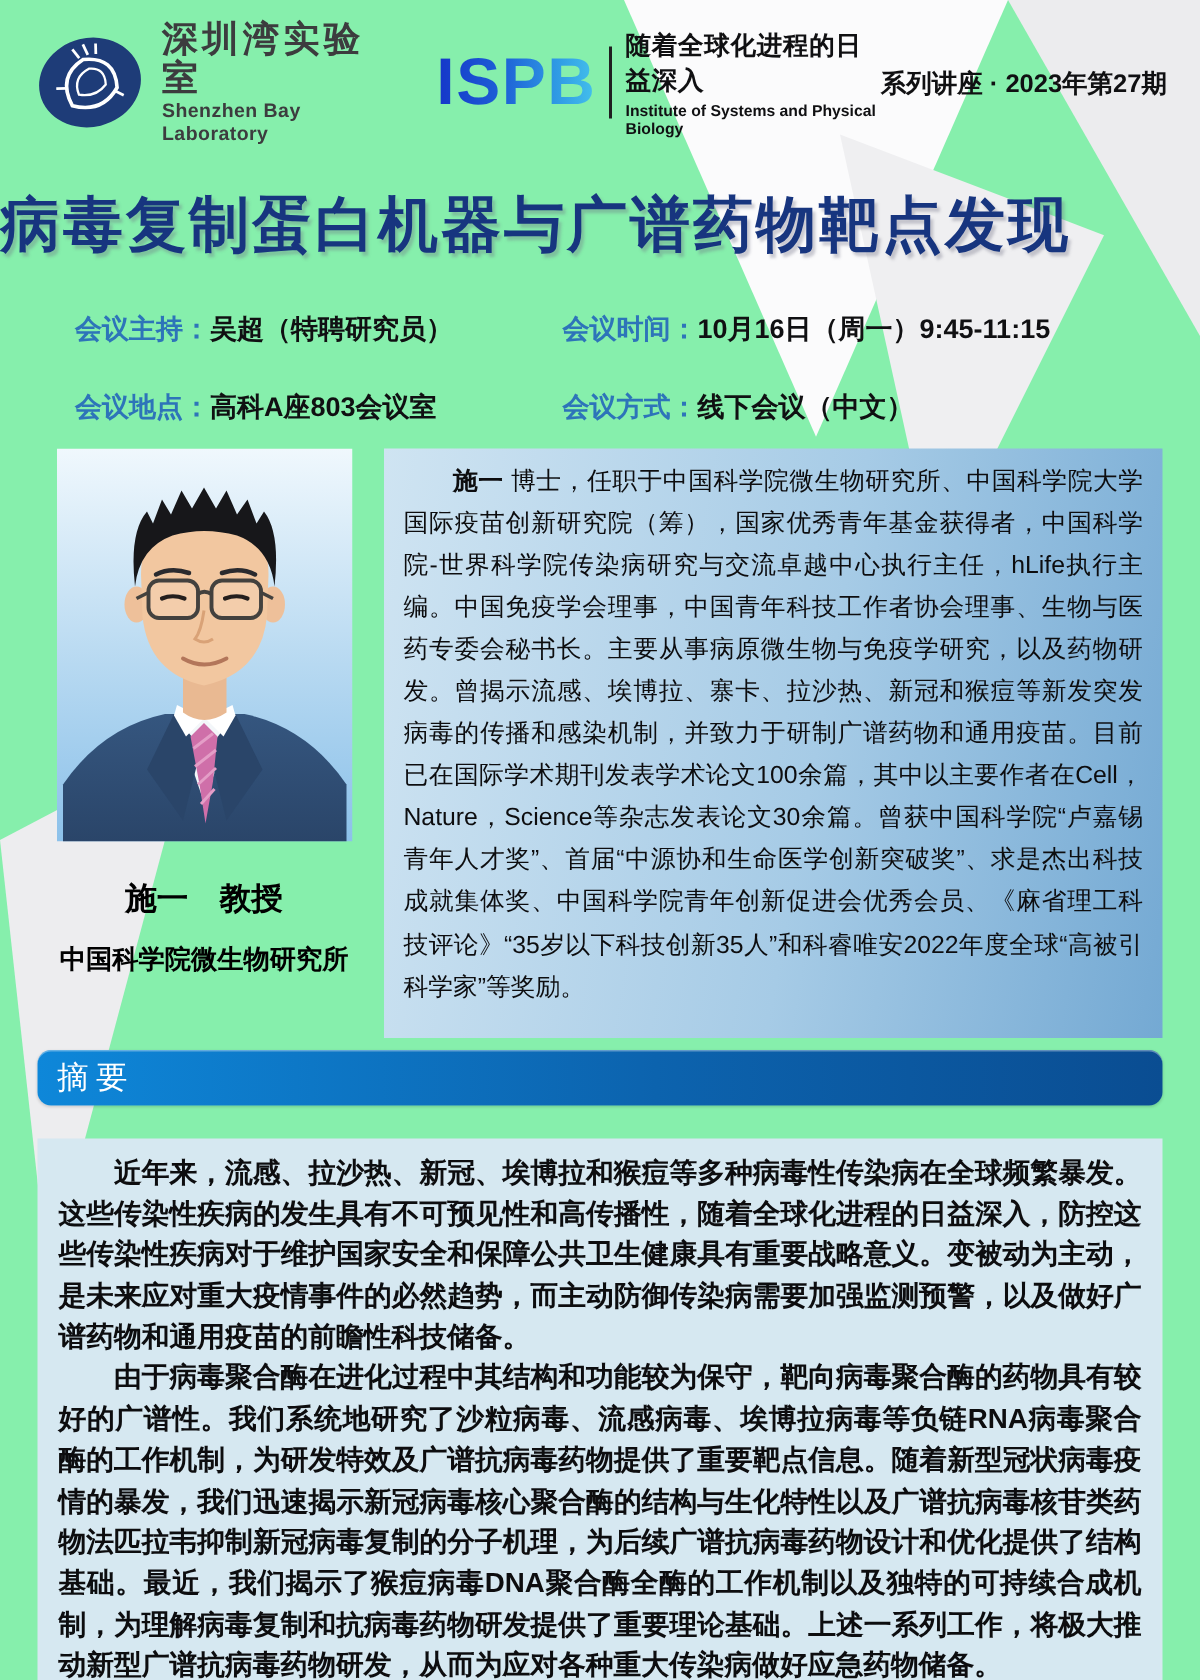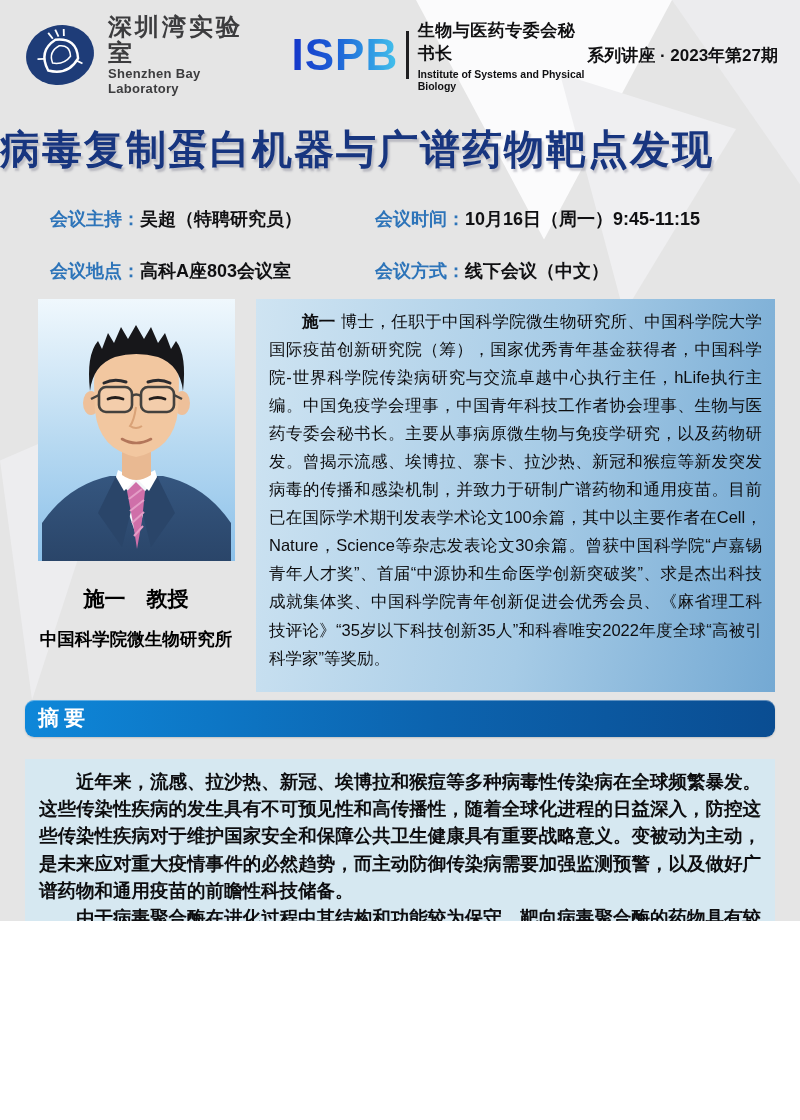--- a/index.html
+++ b/index.html
@@ -1,18 +1,18 @@
 <!DOCTYPE html>
 <html><head>
 <meta charset="utf-8">
 <style>
   html,body{margin:0;padding:0;}
   .page{
-    position:relative;width:800px;height:921px;overflow:hidden;
-    background:#e5e5e5;
+    position:relative;width:800px;height:1120px;overflow:hidden;
+    background:#86efac;
     font-family:"Liberation Sans","DejaVu Sans",sans-serif;
     color:#111;
   }
   
   .bg{position:absolute;inset:0;z-index:0;}
   .tri{position:absolute;inset:0;}
   .tri1{background:#ececee;clip-path:polygon(84% 0,100% 0,100% 20%);}
   .tri2{background:#fbfbfc;clip-path:polygon(52% 0,84% 0,68% 26%);}
   .tri3{background:#ededef;clip-path:polygon(0 50%,16% 44%,4% 76%);}
   .tri4{background:#fbfbfc;clip-path:polygon(38% 100%,60% 84%,82% 100%);}
@@ -65,21 +65,21 @@
     font-size:16.5px;line-height:1.7;text-align:justify;
     text-indent:2em;color:#0d0d0f;font-weight:500;
   }
   .bio b{font-weight:800;}
 
   
   .abstract-bar{
     margin:8px 25px 0;height:37px;border-radius:9px;
     background:linear-gradient(90deg,#0e87d9 0%,#0c63ae 55%,#0a4d92 100%);
     color:#fff;display:flex;align-items:center;padding-left:13px;
-    font-size:21px;font-weight:700;letter-spacing:5px;
+    font-size:21px;font-weight:400;letter-spacing:5px;
     box-shadow:inset 0 1px 0 rgba(255,255,255,0.35), 0 1px 2px rgba(0,0,0,0.15);
   }
   .abstract-box{
     margin:22px 25px 0;background:#d6e8f1;
     padding:9px 14px 14px 14px;
     font-size:18.5px;line-height:1.48;font-weight:600;
     text-align:justify;color:#0d0d0f;
   }
   .abstract-box p{margin:0;text-indent:2em;}
 </style>
@@ -118,21 +118,21 @@
         <div>
           <div class="szbl-cn">深圳湾实验室</div>
           <div class="szbl-en">Shenzhen Bay Laboratory</div>
         </div>
       </div>
 
       <div class="ispb">
         <div class="ispb-acronym">ISPB</div>
         <div class="ispb-divider"></div>
         <div>
-          <div class="ispb-cn">生物与医药专委会秘书长</div>
+          <div class="ispb-cn">随着全球化进程的日益深入</div>
           <div class="ispb-en">Institute of Systems and Physical Biology</div>
         </div>
       </div>
 
       <div class="series">系列讲座 · 2023年第27期</div>
     </div>
 
     <div class="title">病毒复制蛋白机器与广谱药物靶点发现</div>
 
     <div class="meeting">

